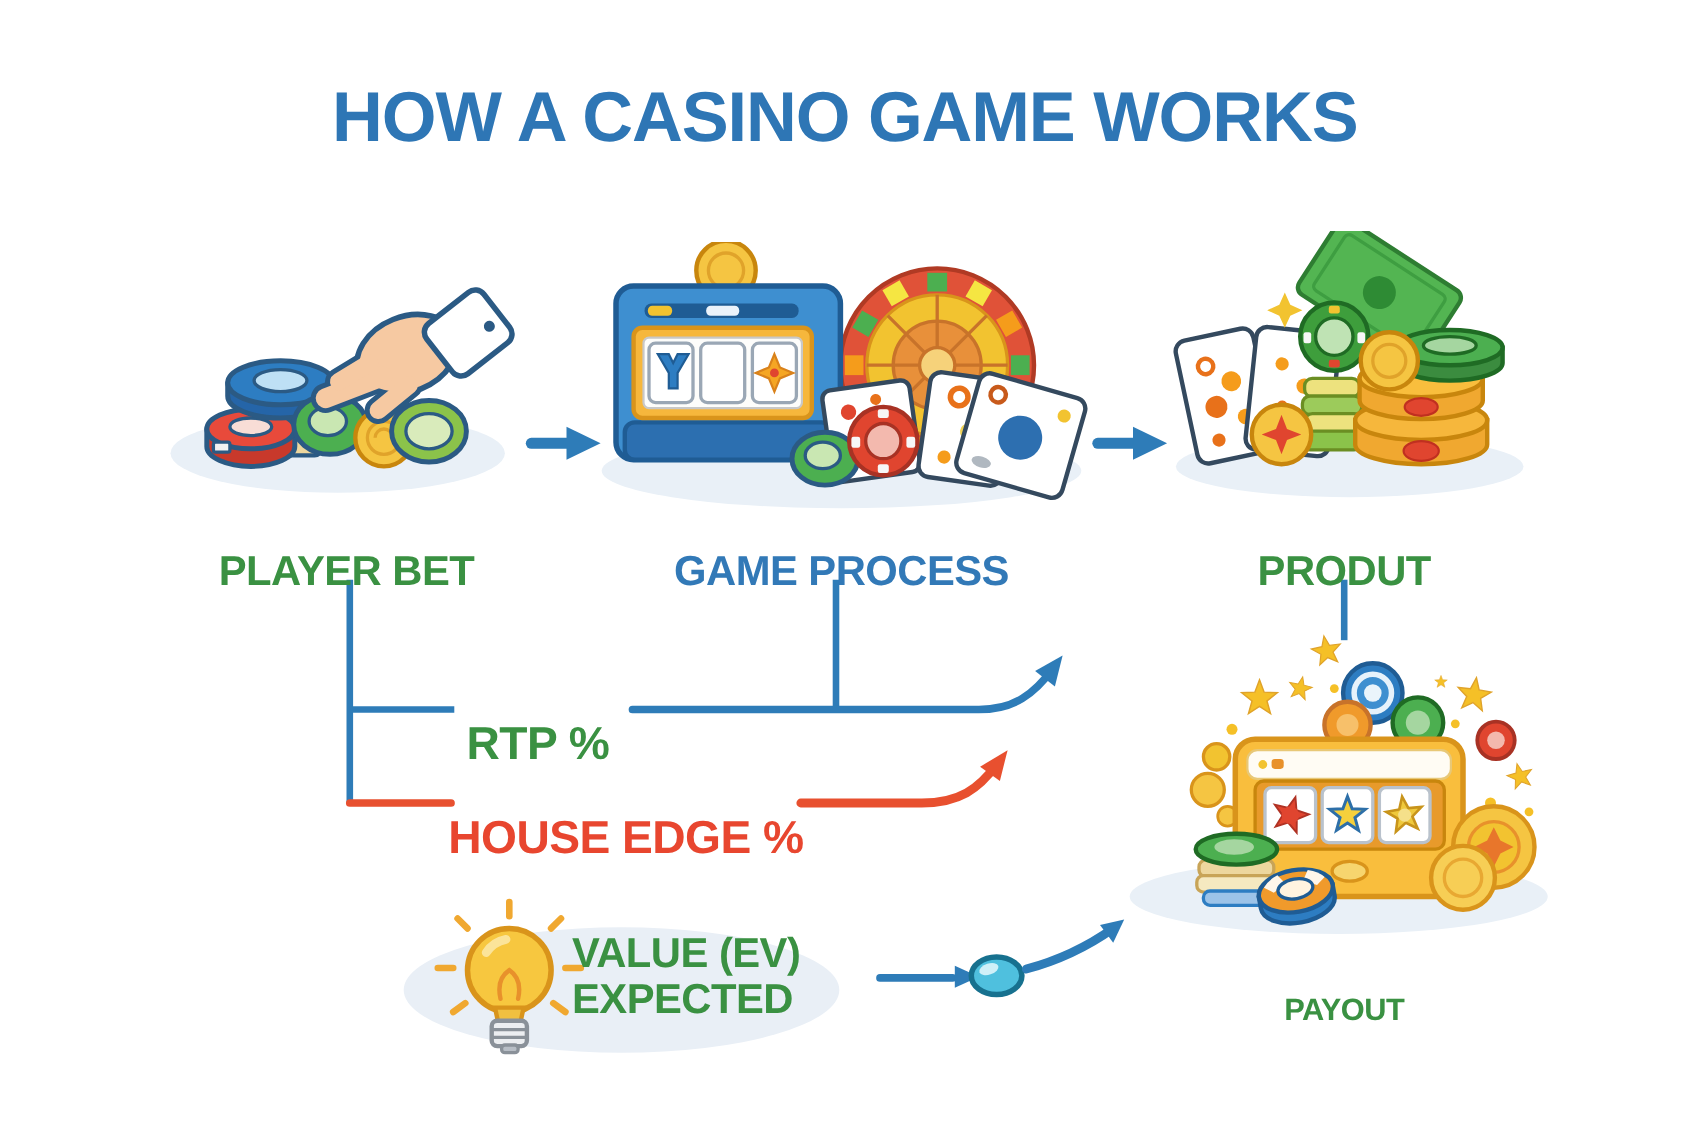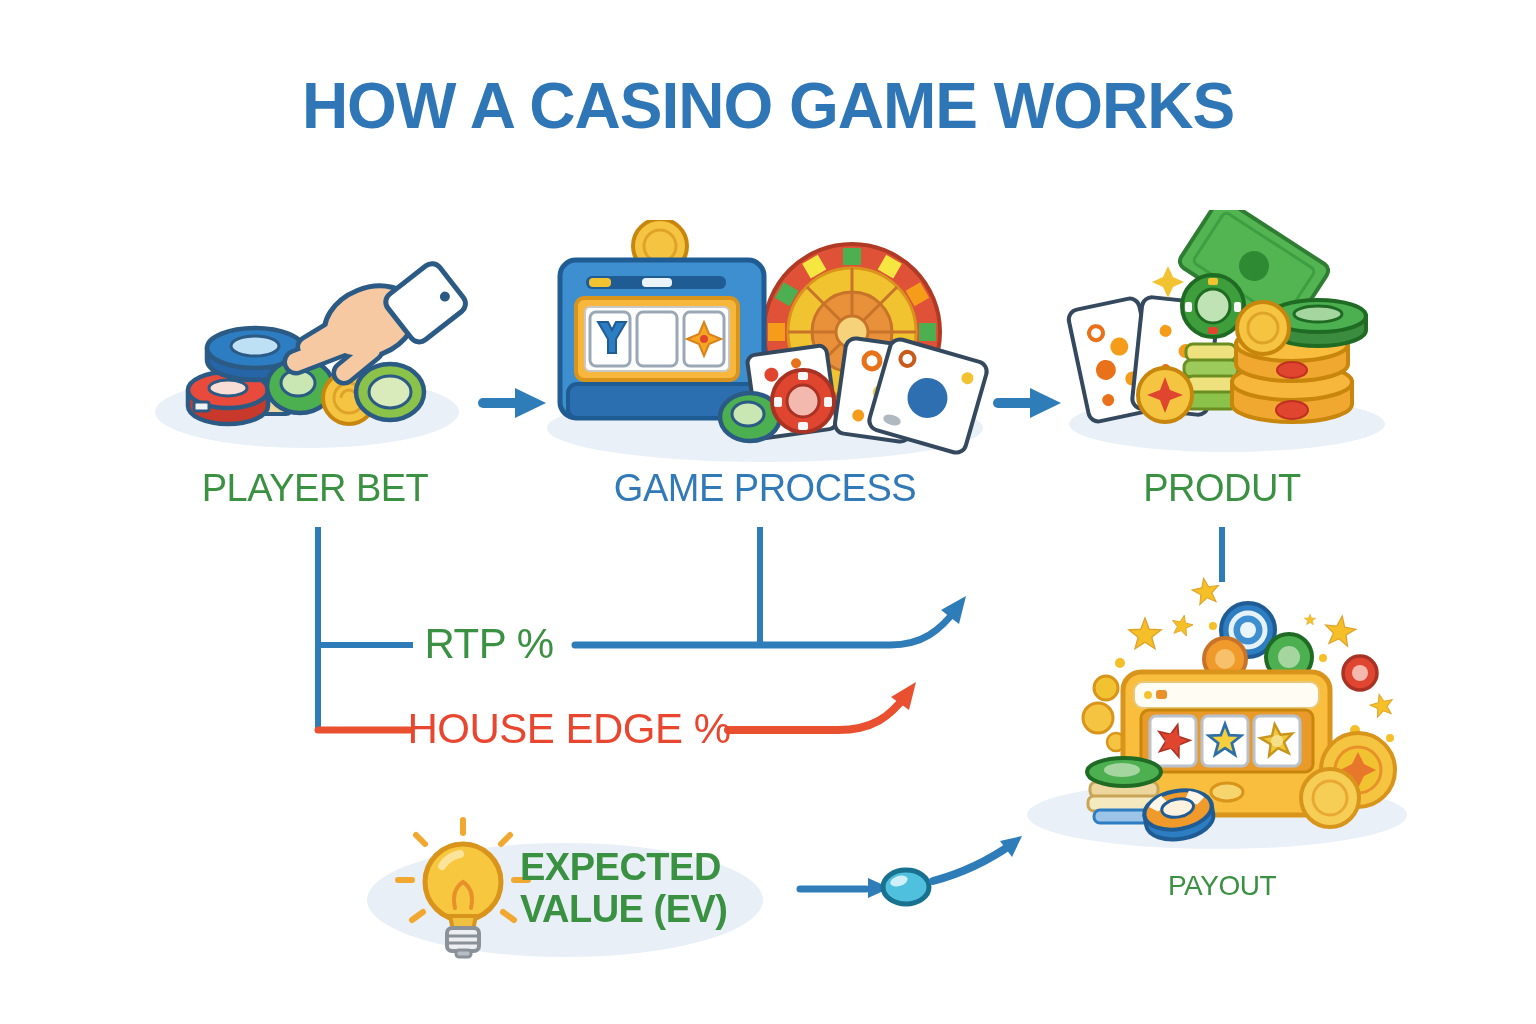--- a/index.html
+++ b/index.html
@@ -5,22 +5,22 @@
   :root{
     --title-blue:#2E76B5; --label-blue:#3279B7; --label-green:#3A9142;
     --label-red:#E8462F; --arrow-blue:#2E7CB8; --arrow-red:#E8502F;
     --shadow-tint:#E9F0F7;
   }
   html,body{margin:0;padding:0;background:#fff;}
   .canvas{position:relative;width:1536px;height:1024px;background:#ffffff;overflow:hidden;
           font-family:"Liberation Sans",sans-serif;}
   .illus,.overlay{position:absolute;}
   .overlay{left:0;top:0;pointer-events:none;}
-  .label{position:absolute;transform:translate(-50%,-50%);font-weight:normal;white-space:nowrap;
-         letter-spacing:-0.5px;}
+  .label{position:absolute;transform:translate(-50%,-50%);font-weight:bold;white-space:nowrap;
+         letter-spacing:-0.5px;margin-top:32px;}
   .green{color:var(--label-green);} .blue{color:var(--label-blue);} .red{color:var(--label-red);}
   #title{position:absolute;left:50%;top:106px;transform:translate(-50%,-50%);
          font-size:64px;font-weight:bold;color:var(--title-blue);white-space:nowrap;letter-spacing:-1px;}
   .stage{font-size:38px;}
   .metric{font-size:42px;}
   #ev-text{position:absolute;left:520px;top:846px;font-size:38px;font-weight:bold;
            color:var(--label-green);line-height:42px;letter-spacing:-0.5px;}
   #payout-label{font-size:28px;}
 </style>
 </head>
@@ -407,18 +407,18 @@
   </svg>
 
   <div class="label stage green" style="left:315px;top:488px">PLAYER BET</div>
   <div class="label stage green" style="left:1222px;top:488px">PRODUT</div>
   <div class="label stage blue" style="left:765px;top:488px">GAME PROCESS</div>
 
   <div class="label metric green" style="left:489px;top:644px">RTP %</div>
   <div class="label metric red" style="left:569px;top:729px">HOUSE EDGE %</div>
 
   <div id="ev-text">
+    <div>VALUE (EV)</div>
     <div>EXPECTED</div>
-    <div>VALUE (EV)</div>
   </div>
 
   <div class="label green" id="payout-label" style="left:1222px;top:886px">PAYOUT</div>
 </div>
 
 </body></html>

